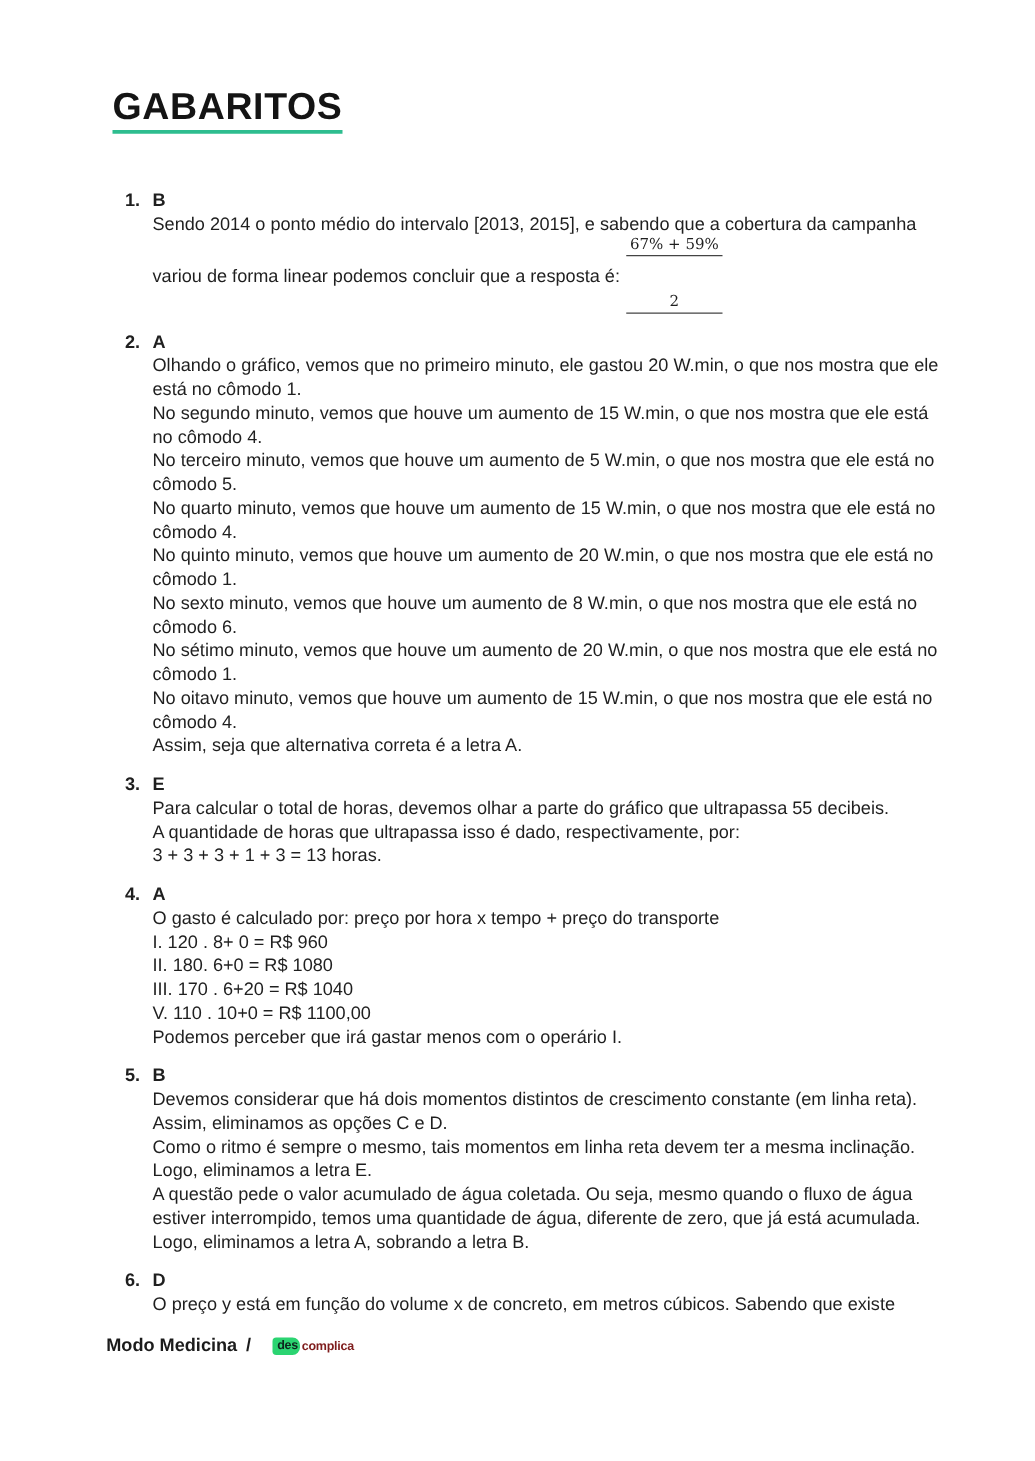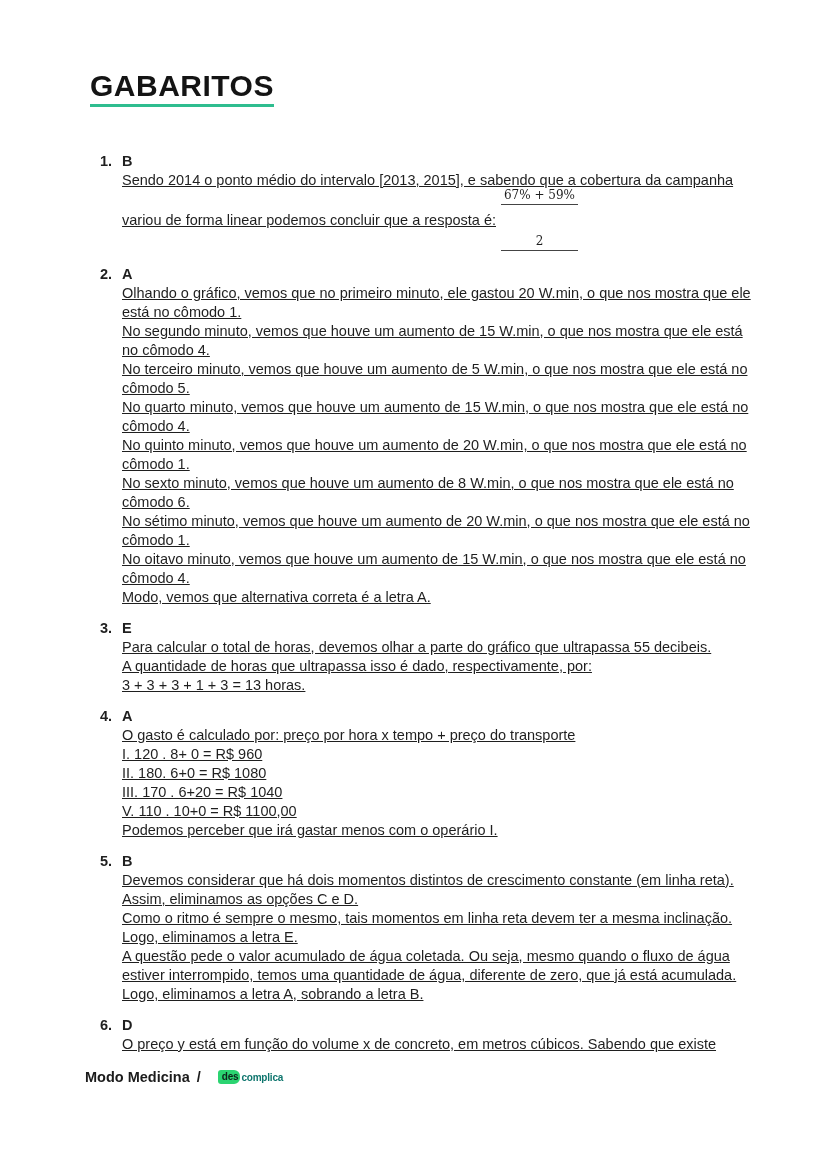--- a/index.html
+++ b/index.html
@@ -28,21 +28,21 @@
   .item{
     display:grid;
     grid-template-columns:22px 1fr;
     column-gap:10px;
     margin-bottom:12px;
     font-size:14.5px;
     line-height:19px;
   }
   .item-num{font-weight:700;text-align:right;}
   .item-answer{font-weight:700;}
-  .para{margin:0;text-decoration:underline;}
+  .para{margin:0;}
   .fraction{
     display:inline-flex;
     flex-direction:column;
     align-items:stretch;
     vertical-align:middle;
     text-align:center;
     font-family:"DejaVu Serif",serif;
     font-size:12px;
     line-height:1.25;
     margin-left:5px;
@@ -62,21 +62,21 @@
   }
   .footer-brand{margin-right:7px;}
   .footer-sep{margin-right:17px;}
   .logo{display:inline-flex;align-items:center;font-size:10px;font-weight:700;letter-spacing:-0.2px;}
   .logo-des{
     background:var(--logo-green,#2BD471);
     color:#0d241d;
     padding:1px 2px 2px 4px;
     border-radius:3px 6px 6px 3px;
   }
-  .logo-complica{margin-left:1px;color:#0f766e;}
+  .logo-complica{margin-left:1px;color:#7f1d1d;}
 </style>
 </head>
 <body>
 
 <div class="page">
   <h1 class="title">GABARITOS</h1>
 
   <div class="answers" id="answers">
       <div class="item">
         <div class="item-num">1.</div>
@@ -93,21 +93,21 @@
         <div class="item-body">
           <div class="item-answer">A</div>
           <p class="para">Olhando o gráfico, vemos que no primeiro minuto, ele gastou 20 W.min, o que nos mostra que ele está no cômodo 1.</p>
           <p class="para">No segundo minuto, vemos que houve um aumento de 15 W.min, o que nos mostra que ele está no cômodo 4.</p>
           <p class="para">No terceiro minuto, vemos que houve um aumento de 5 W.min, o que nos mostra que ele está no cômodo 5.</p>
           <p class="para">No quarto minuto, vemos que houve um aumento de 15 W.min, o que nos mostra que ele está no cômodo 4.</p>
           <p class="para">No quinto minuto, vemos que houve um aumento de 20 W.min, o que nos mostra que ele está no cômodo 1.</p>
           <p class="para">No sexto minuto, vemos que houve um aumento de 8 W.min, o que nos mostra que ele está no cômodo 6.</p>
           <p class="para">No sétimo minuto, vemos que houve um aumento de 20 W.min, o que nos mostra que ele está no cômodo 1.</p>
           <p class="para">No oitavo minuto, vemos que houve um aumento de 15 W.min, o que nos mostra que ele está no cômodo 4.</p>
-          <p class="para">Modo, vemos que alternativa correta é a letra A.</p>
+          <p class="para">Assim, seja que alternativa correta é a letra A.</p>
         </div>
       </div>
       <div class="item">
         <div class="item-num">3.</div>
         <div class="item-body">
           <div class="item-answer">E</div>
           <p class="para">Para calcular o total de horas, devemos olhar a parte do gráfico que ultrapassa 55 decibeis.</p>
           <p class="para">A quantidade de horas que ultrapassa isso é dado, respectivamente, por:</p>
           <p class="para">3 + 3 + 3 + 1 + 3 = 13 horas.</p>
         </div>

